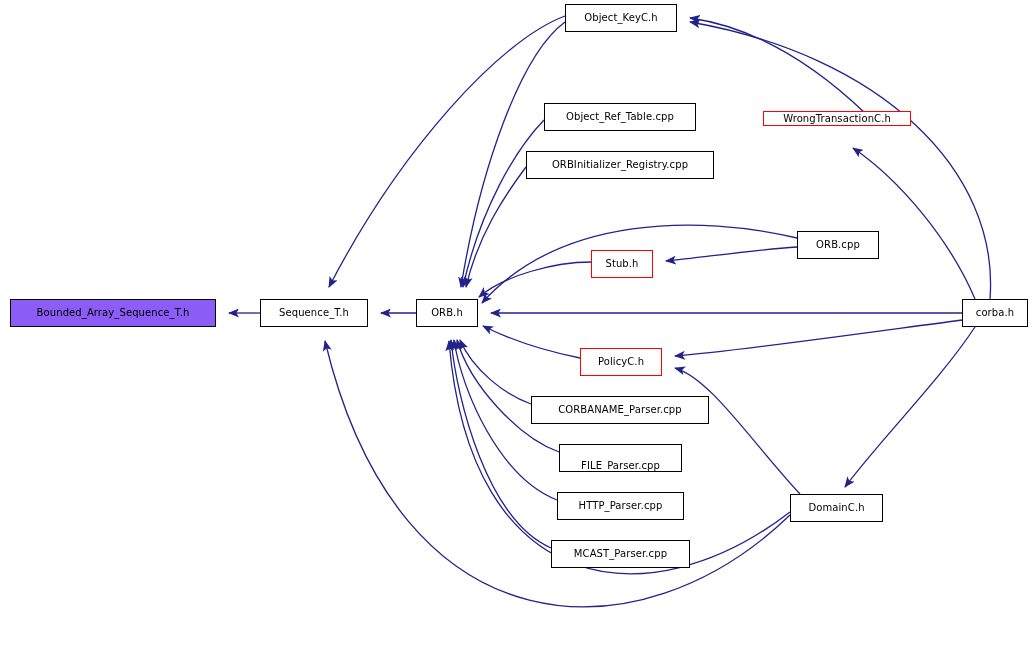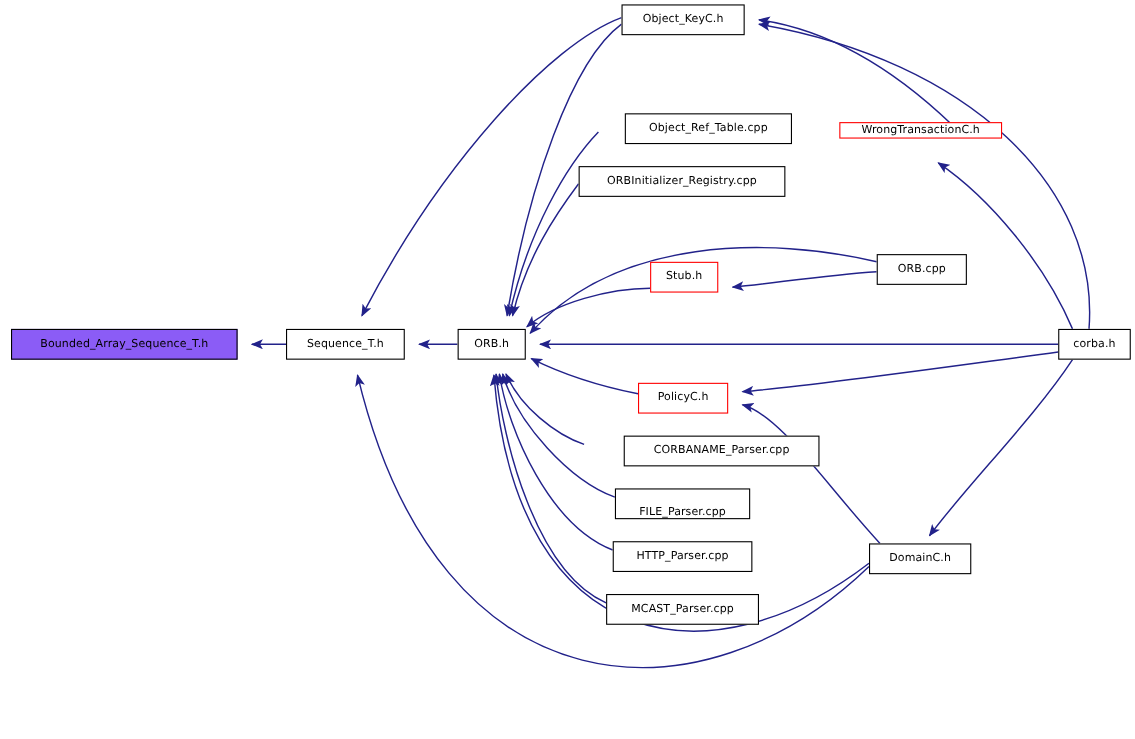--- a/index.html
+++ b/index.html
@@ -73,49 +73,49 @@
   </div>
 
   <div class="node" style="left:416px;top:299px;width:62px;height:28px;">
     <span class="lbl">ORB.h</span>
   </div>
 
   <div class="node" style="left:565px;top:4px;width:112px;height:28px;">
     <span class="lbl">Object_KeyC.h</span>
   </div>
 
-  <div class="node" style="left:568px;top:103px;width:152px;height:28px;">
+  <div class="node" style="left:544px;top:103px;width:152px;height:28px;">
     <span class="lbl">Object_Ref_Table.cpp</span>
   </div>
 
   <div class="node" style="left:526px;top:151px;width:188px;height:28px;">
     <span class="lbl">ORBInitializer_Registry.cpp</span>
   </div>
 
   <div class="node red" style="left:763px;top:111px;width:148px;height:15px;">
     <span class="lbl">WrongTransactionC.h</span>
   </div>
 
-  <div class="node red" style="left:591px;top:238px;width:62px;height:28px;">
+  <div class="node red" style="left:591px;top:250px;width:62px;height:28px;">
     <span class="lbl">Stub.h</span>
   </div>
 
   <div class="node" style="left:797px;top:231px;width:82px;height:28px;">
     <span class="lbl">ORB.cpp</span>
   </div>
 
   <div class="node" style="left:962px;top:299px;width:66px;height:28px;">
     <span class="lbl">corba.h</span>
   </div>
 
   <div class="node red" style="left:580px;top:348px;width:82px;height:28px;">
     <span class="lbl">PolicyC.h</span>
   </div>
 
-  <div class="node" style="left:531px;top:396px;width:178px;height:28px;margin-left:36px;">
+  <div class="node" style="left:531px;top:396px;width:178px;height:28px;">
     <span class="lbl">CORBANAME_Parser.cpp</span>
   </div>
 
   <div class="node" style="left:559px;top:444px;width:123px;height:28px;align-items:flex-end;">
     <span class="lbl">FILE_Parser.cpp</span>
   </div>
 
   <div class="node" style="left:557px;top:492px;width:127px;height:28px;">
     <span class="lbl">HTTP_Parser.cpp</span>
   </div>

